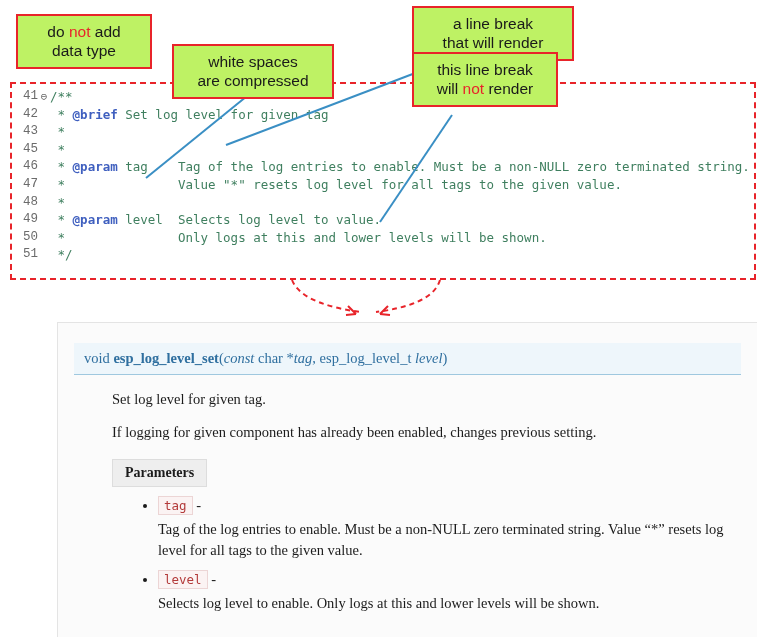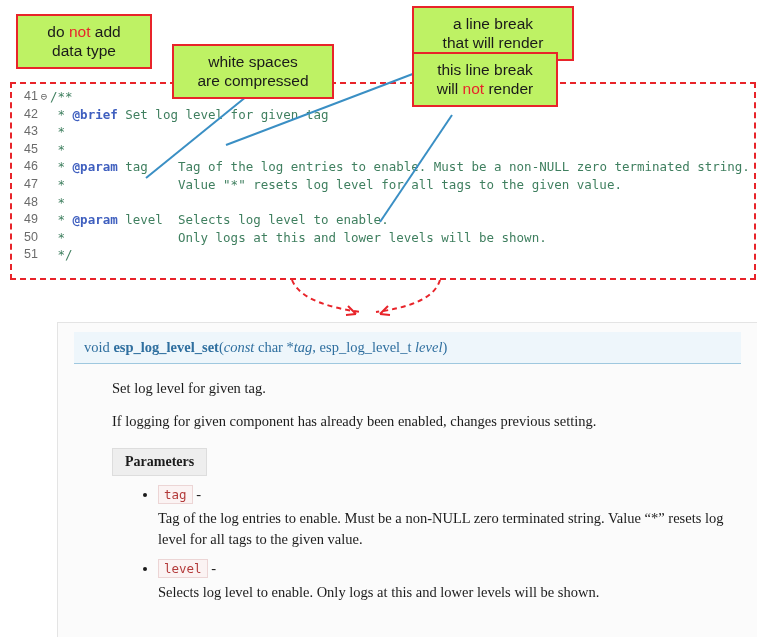--- a/index.html
+++ b/index.html
@@ -69,21 +69,21 @@
     height: 17.6px;
     display: flex;
     align-items: flex-start;
   }
   .gutter {
     display: inline-block;
     width: 26px;
     text-align: right;
     color: #6b6b6b;
     flex: 0 0 26px;
-    font-family: Liberation Sans, sans-serif;
+    font-family: Liberation Mono, monospace;
     font-size: 12.5px;
   }
   .foldmark {
     display: inline-block;
     width: 12px;
     flex: 0 0 12px;
     text-align: center;
     color: #6b6b6b;
     font-size: 11px;
   }
@@ -108,21 +108,21 @@
     top: 322px;
     width: 700px;
     height: 315px;
     background: #fbfbfb;
     border-left: 1px solid #e4e4e4;
     border-top: 1px solid #e4e4e4;
     box-sizing: border-box;
     z-index: 1;
   }
   #doc-signature {
-    margin: 9px 16px 0 16px;
+    margin: 20px 16px 0 16px;
     padding: 7px 10px;
     background: #eef6fb;
     border-bottom: 1px solid #9fc8df;
     color: #2f6f9f;
     font-size: 14.5px;
     font-family: "Liberation Serif", serif;
   }
   #doc-signature .sig-name { font-weight: bold; }
   #doc-signature .sig-it { font-style: italic; }
   .doc-body {
@@ -201,21 +201,21 @@
 
 <div id="code-panel">
   <div class="code-list" id="code-list">
       <div class="code-line"><span class="gutter">41</span><span class="foldmark">⊖</span><span class="code-text c-doc">/**</span></div>
       <div class="code-line"><span class="gutter">42</span><span class="foldmark"></span><span class="code-text"><span class="c-doc"> * </span><span class="c-tag">@brief</span><span class="c-doc"> Set log level for given tag</span></span></div>
       <div class="code-line"><span class="gutter">43</span><span class="foldmark"></span><span class="code-text c-doc"> *</span></div>
       <div class="code-line"><span class="gutter">45</span><span class="foldmark"></span><span class="code-text c-doc"> *</span></div>
       <div class="code-line"><span class="gutter">46</span><span class="foldmark"></span><span class="code-text"><span class="c-doc"> * </span><span class="c-tag">@param</span><span class="c-doc"> tag    Tag of the log entries to enable. Must be a non-NULL zero terminated string.</span></span></div>
       <div class="code-line"><span class="gutter">47</span><span class="foldmark"></span><span class="code-text c-doc"> *               Value "*" resets log level for all tags to the given value.</span></div>
       <div class="code-line"><span class="gutter">48</span><span class="foldmark"></span><span class="code-text c-doc"> *</span></div>
-      <div class="code-line"><span class="gutter">49</span><span class="foldmark"></span><span class="code-text"><span class="c-doc"> * </span><span class="c-tag">@param</span><span class="c-doc"> level  Selects log level to enable.</span></span></div>
+      <div class="code-line"><span class="gutter">49</span><span class="foldmark"></span><span class="code-text"><span class="c-doc"> * </span><span class="c-tag">@param</span><span class="c-doc"> level  Selects log level to value.</span></span></div>
       <div class="code-line"><span class="gutter">50</span><span class="foldmark"></span><span class="code-text c-doc"> *               Only logs at this and lower levels will be shown.</span></div>
       <div class="code-line"><span class="gutter">51</span><span class="foldmark"></span><span class="code-text c-doc"> */</span></div>
     </div>
 </div>
 
 <svg id="connectors" viewBox="0 0 300 46">
   <path d="M 52 2 C 60 22, 92 30, 120 34" fill="none" stroke="#e8242a" stroke-width="2" stroke-dasharray="5,4"></path>
   <path d="M 116 36 L 108 28 M 116 36 L 106 37" fill="none" stroke="#e8242a" stroke-width="2"></path>
   <path d="M 200 2 C 194 22, 166 30, 136 34" fill="none" stroke="#e8242a" stroke-width="2" stroke-dasharray="5,4"></path>
   <path d="M 140 36 L 148 28 M 140 36 L 150 37" fill="none" stroke="#e8242a" stroke-width="2"></path>

